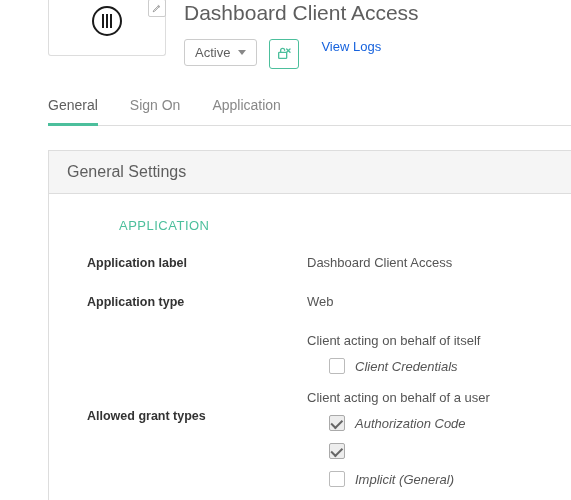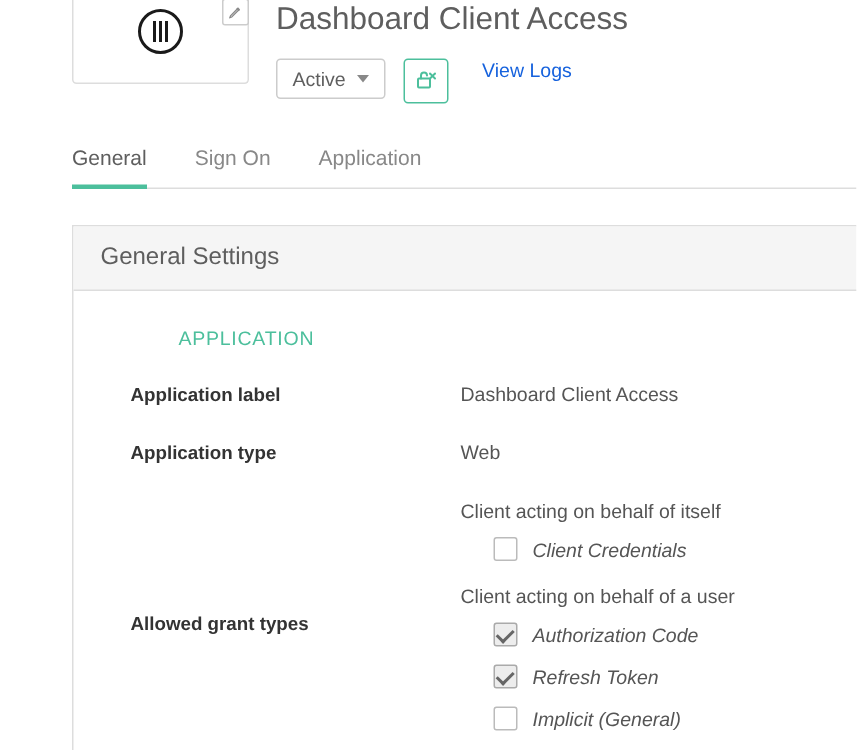--- a/index.html
+++ b/index.html
@@ -297,21 +297,20 @@
             <span>Client Credentials</span>
           </div>
 
           <div class="grant-heading mt">Client acting on behalf of a user</div>
           <div class="check-row">
             <span class="chk checked"></span>
             <span>Authorization Code</span>
           </div>
           <div class="check-row">
             <span class="chk checked"></span>
-            <span>Refresh Token</span>
           </div>
           <div class="check-row">
             <span class="chk"></span>
             <span>Implicit (General)</span>
           </div>
 
         </div>
       </div>
 
     </div>

